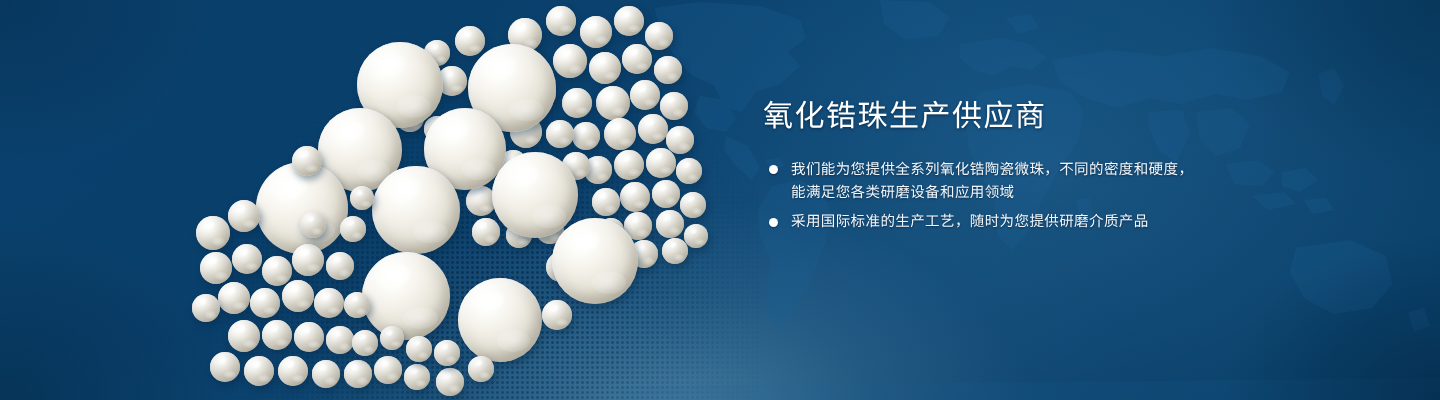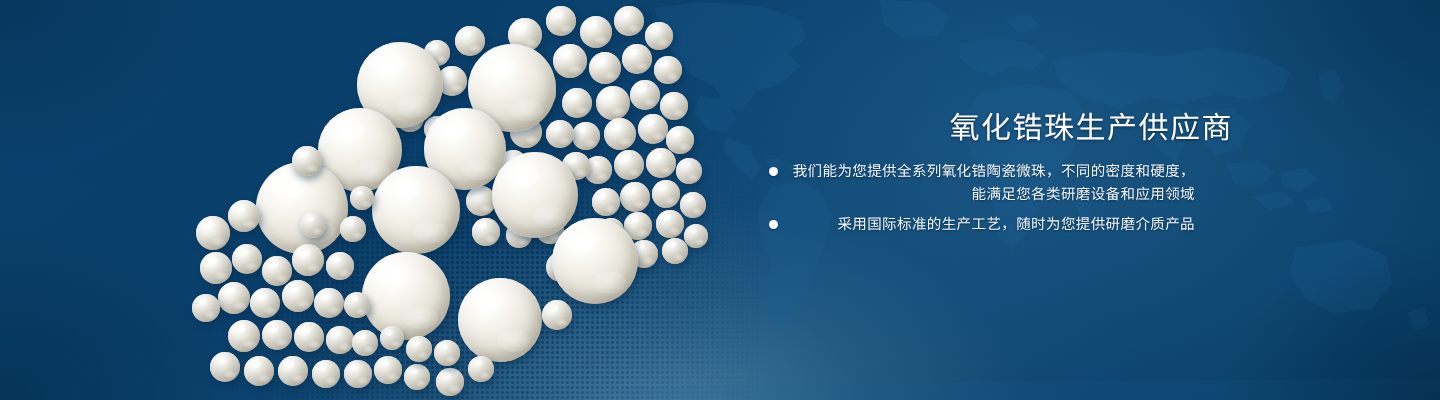--- a/index.html
+++ b/index.html
@@ -83,49 +83,48 @@
     position:absolute;
     right:14%; bottom:12%;
     width:40%; height:26%;
     border-radius:50%;
     background:radial-gradient(ellipse at center, rgba(255,255,255,0.42) 0%, rgba(255,255,255,0) 100%);
   }
 
   
   .content {
     position:absolute;
-    left:763px; top:108px;
+    left:763px; top:96px;
     width:470px;
-    text-align:right;
   }
   .headline {
     font-size:30px;
     line-height:40px;
     font-weight:400;
     color:#ffffff;
     letter-spacing:1.5px;
     text-shadow:0 1px 3px rgba(2,28,52,0.7);
     white-space:nowrap;
   }
   .bullets {
-    margin-top:12px;
+    margin-top:22px;
     list-style:none;
   }
   .bullet {
     position:relative;
     padding-left:28px;
     margin-bottom:7px;
     font-size:14.5px;
     line-height:23px;
     color:#f2f6fa;
     letter-spacing:0.4px;
     text-shadow:0 1px 2px rgba(2,28,52,0.65);
     max-width:432px;
   }
-  .bullet:last-child { margin-bottom:0; }
+  .bullet:last-child { margin-bottom:0;font-family:Liberation Mono, monospace; }
   .dot {
     position:absolute;
     left:6px; top:7px;
     width:9px; height:9px;
     border-radius:50%;
     background:#ffffff;
     box-shadow:0 1px 2px rgba(2,28,52,0.55);
   }
 </style>
 </head>

